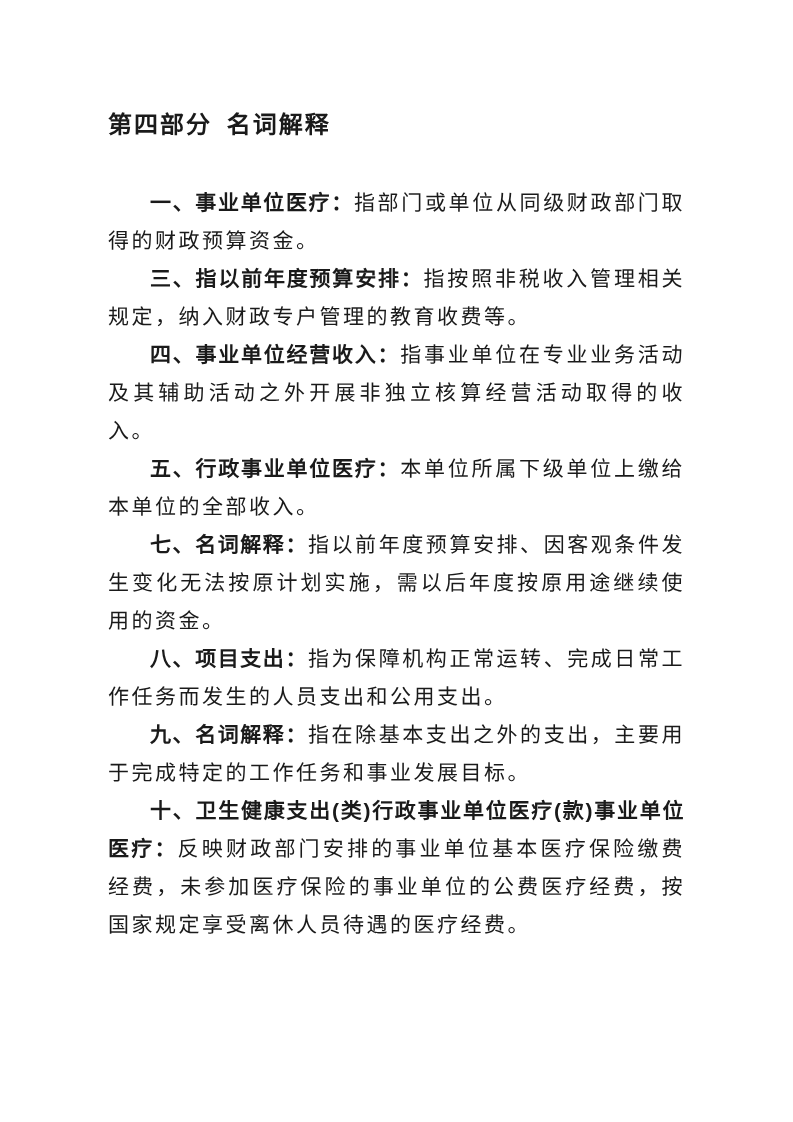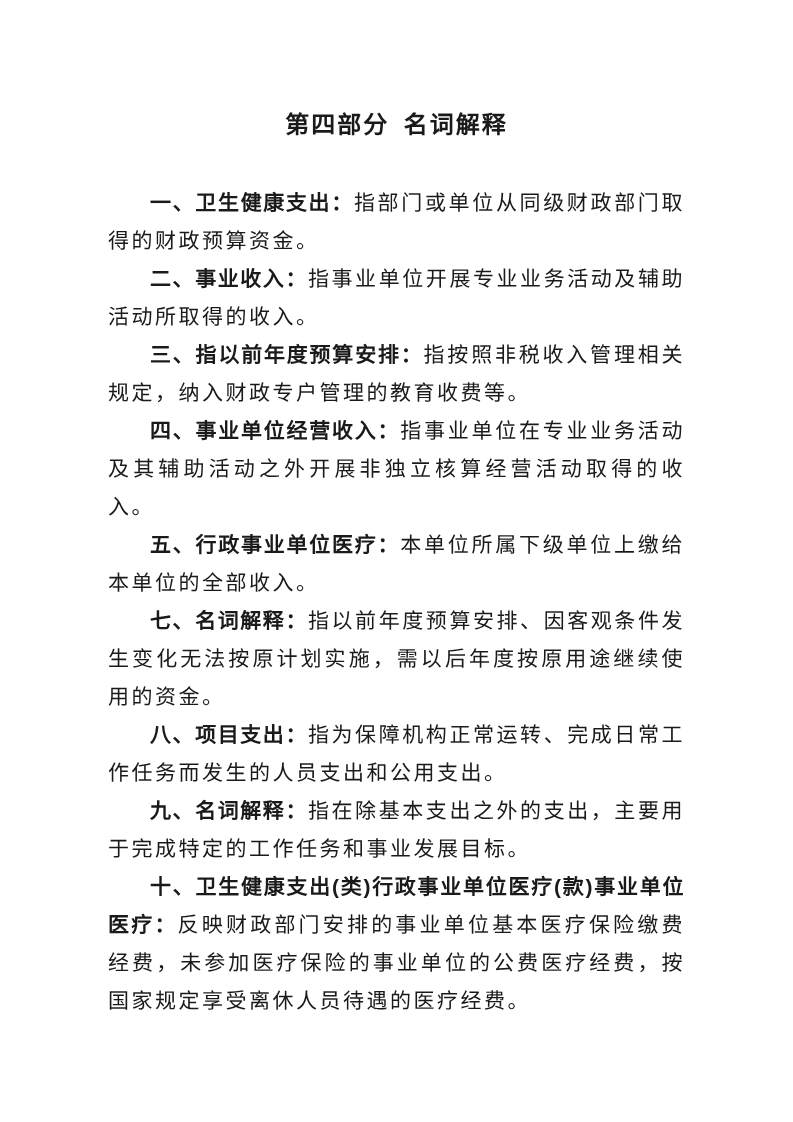--- a/index.html
+++ b/index.html
@@ -11,21 +11,21 @@
     position: relative;
     width: 793px;
     height: 1122px;
     background: #ffffff;
     box-sizing: border-box;
     padding: 110px 108px 0 108px;
     overflow: hidden;
   }
   .doc-title {
     margin: 0 0 44px 0;
-    text-align: center;
+    text-align: left;
     font-family: "Liberation Sans", "DejaVu Sans", sans-serif;
     font-weight: 700;
     font-size: 24px;
     letter-spacing: 2px;
     word-spacing: 6px;
     color: #1a1a1a;
     line-height: 30px;
   }
   .terms {
     display: block;
@@ -46,22 +46,21 @@
     font-weight: 700;
     letter-spacing: 1.5px;
   }
 </style>
 </head>
 <body>
 
 <div class="page">
   <h1 class="doc-title">第四部分 名词解释</h1>
   <section class="terms" id="terms-list">
-      <p class="term-paragraph"><strong class="term-label">一、卫生健康支出：</strong><span class="term-definition">指部门或单位从同级财政部门取得的财政预算资金。</span></p>
-      <p class="term-paragraph"><strong class="term-label">二、事业收入：</strong><span class="term-definition">指事业单位开展专业业务活动及辅助活动所取得的收入。</span></p>
+      <p class="term-paragraph"><strong class="term-label">一、事业单位医疗：</strong><span class="term-definition">指部门或单位从同级财政部门取得的财政预算资金。</span></p>
       <p class="term-paragraph"><strong class="term-label">三、指以前年度预算安排：</strong><span class="term-definition">指按照非税收入管理相关规定，纳入财政专户管理的教育收费等。</span></p>
       <p class="term-paragraph"><strong class="term-label">四、事业单位经营收入：</strong><span class="term-definition">指事业单位在专业业务活动及其辅助活动之外开展非独立核算经营活动取得的收入。</span></p>
       <p class="term-paragraph"><strong class="term-label">五、行政事业单位医疗：</strong><span class="term-definition">本单位所属下级单位上缴给本单位的全部收入。</span></p>
       <p class="term-paragraph"><strong class="term-label">七、名词解释：</strong><span class="term-definition">指以前年度预算安排、因客观条件发生变化无法按原计划实施，需以后年度按原用途继续使用的资金。</span></p>
       <p class="term-paragraph"><strong class="term-label">八、项目支出：</strong><span class="term-definition">指为保障机构正常运转、完成日常工作任务而发生的人员支出和公用支出。</span></p>
       <p class="term-paragraph"><strong class="term-label">九、名词解释：</strong><span class="term-definition">指在除基本支出之外的支出，主要用于完成特定的工作任务和事业发展目标。</span></p>
       <p class="term-paragraph"><strong class="term-label">十、卫生健康支出(类)行政事业单位医疗(款)事业单位医疗：</strong><span class="term-definition">反映财政部门安排的事业单位基本医疗保险缴费经费，未参加医疗保险的事业单位的公费医疗经费，按国家规定享受离休人员待遇的医疗经费。</span></p>
     </section>
 </div>
 

